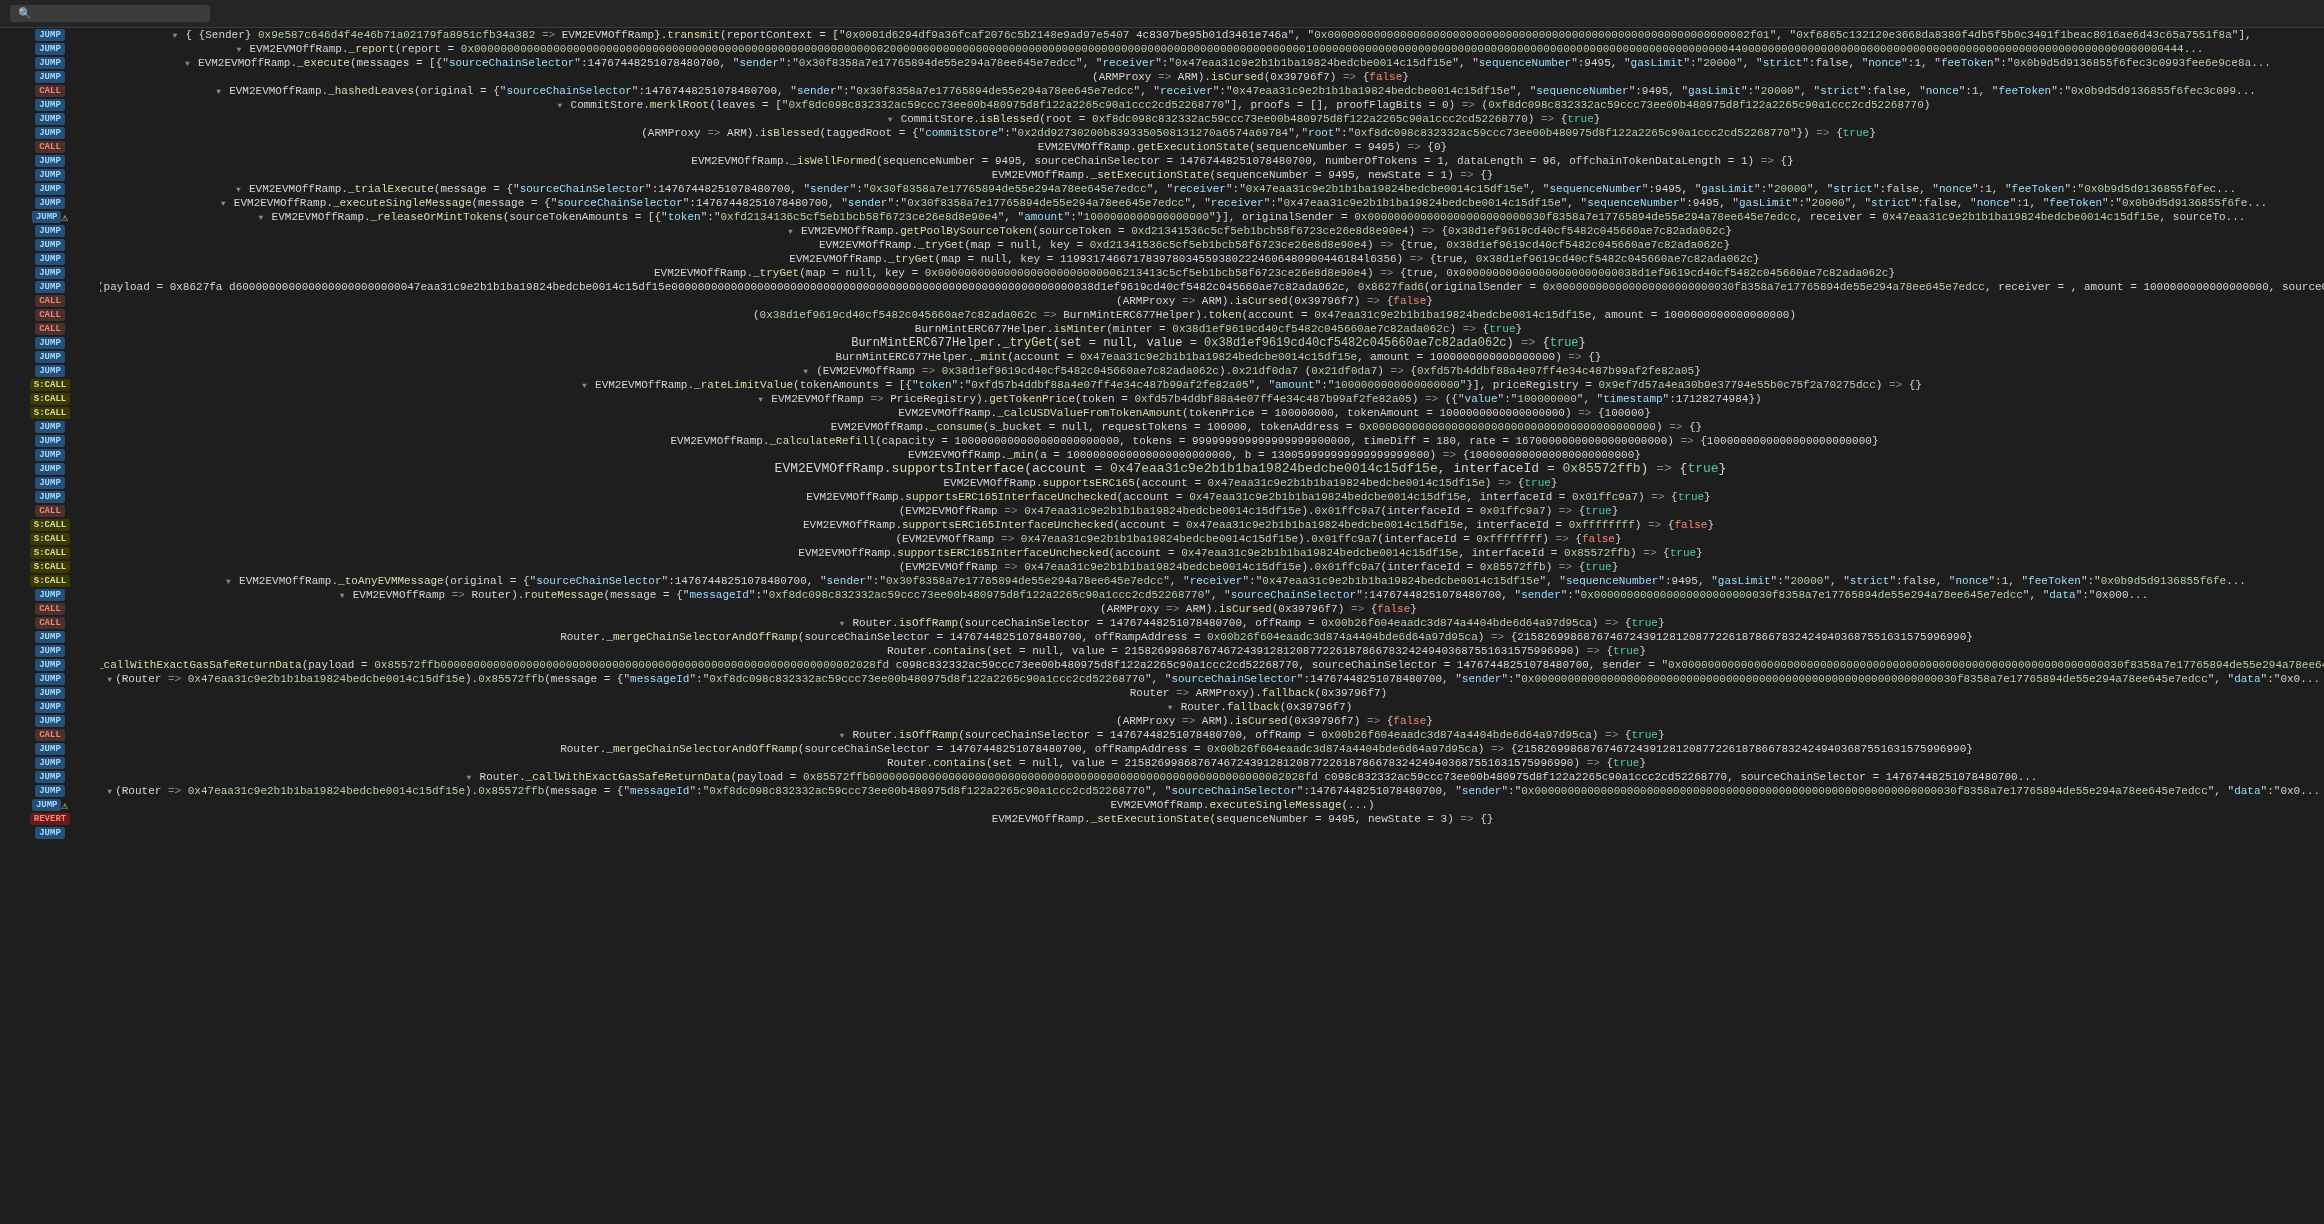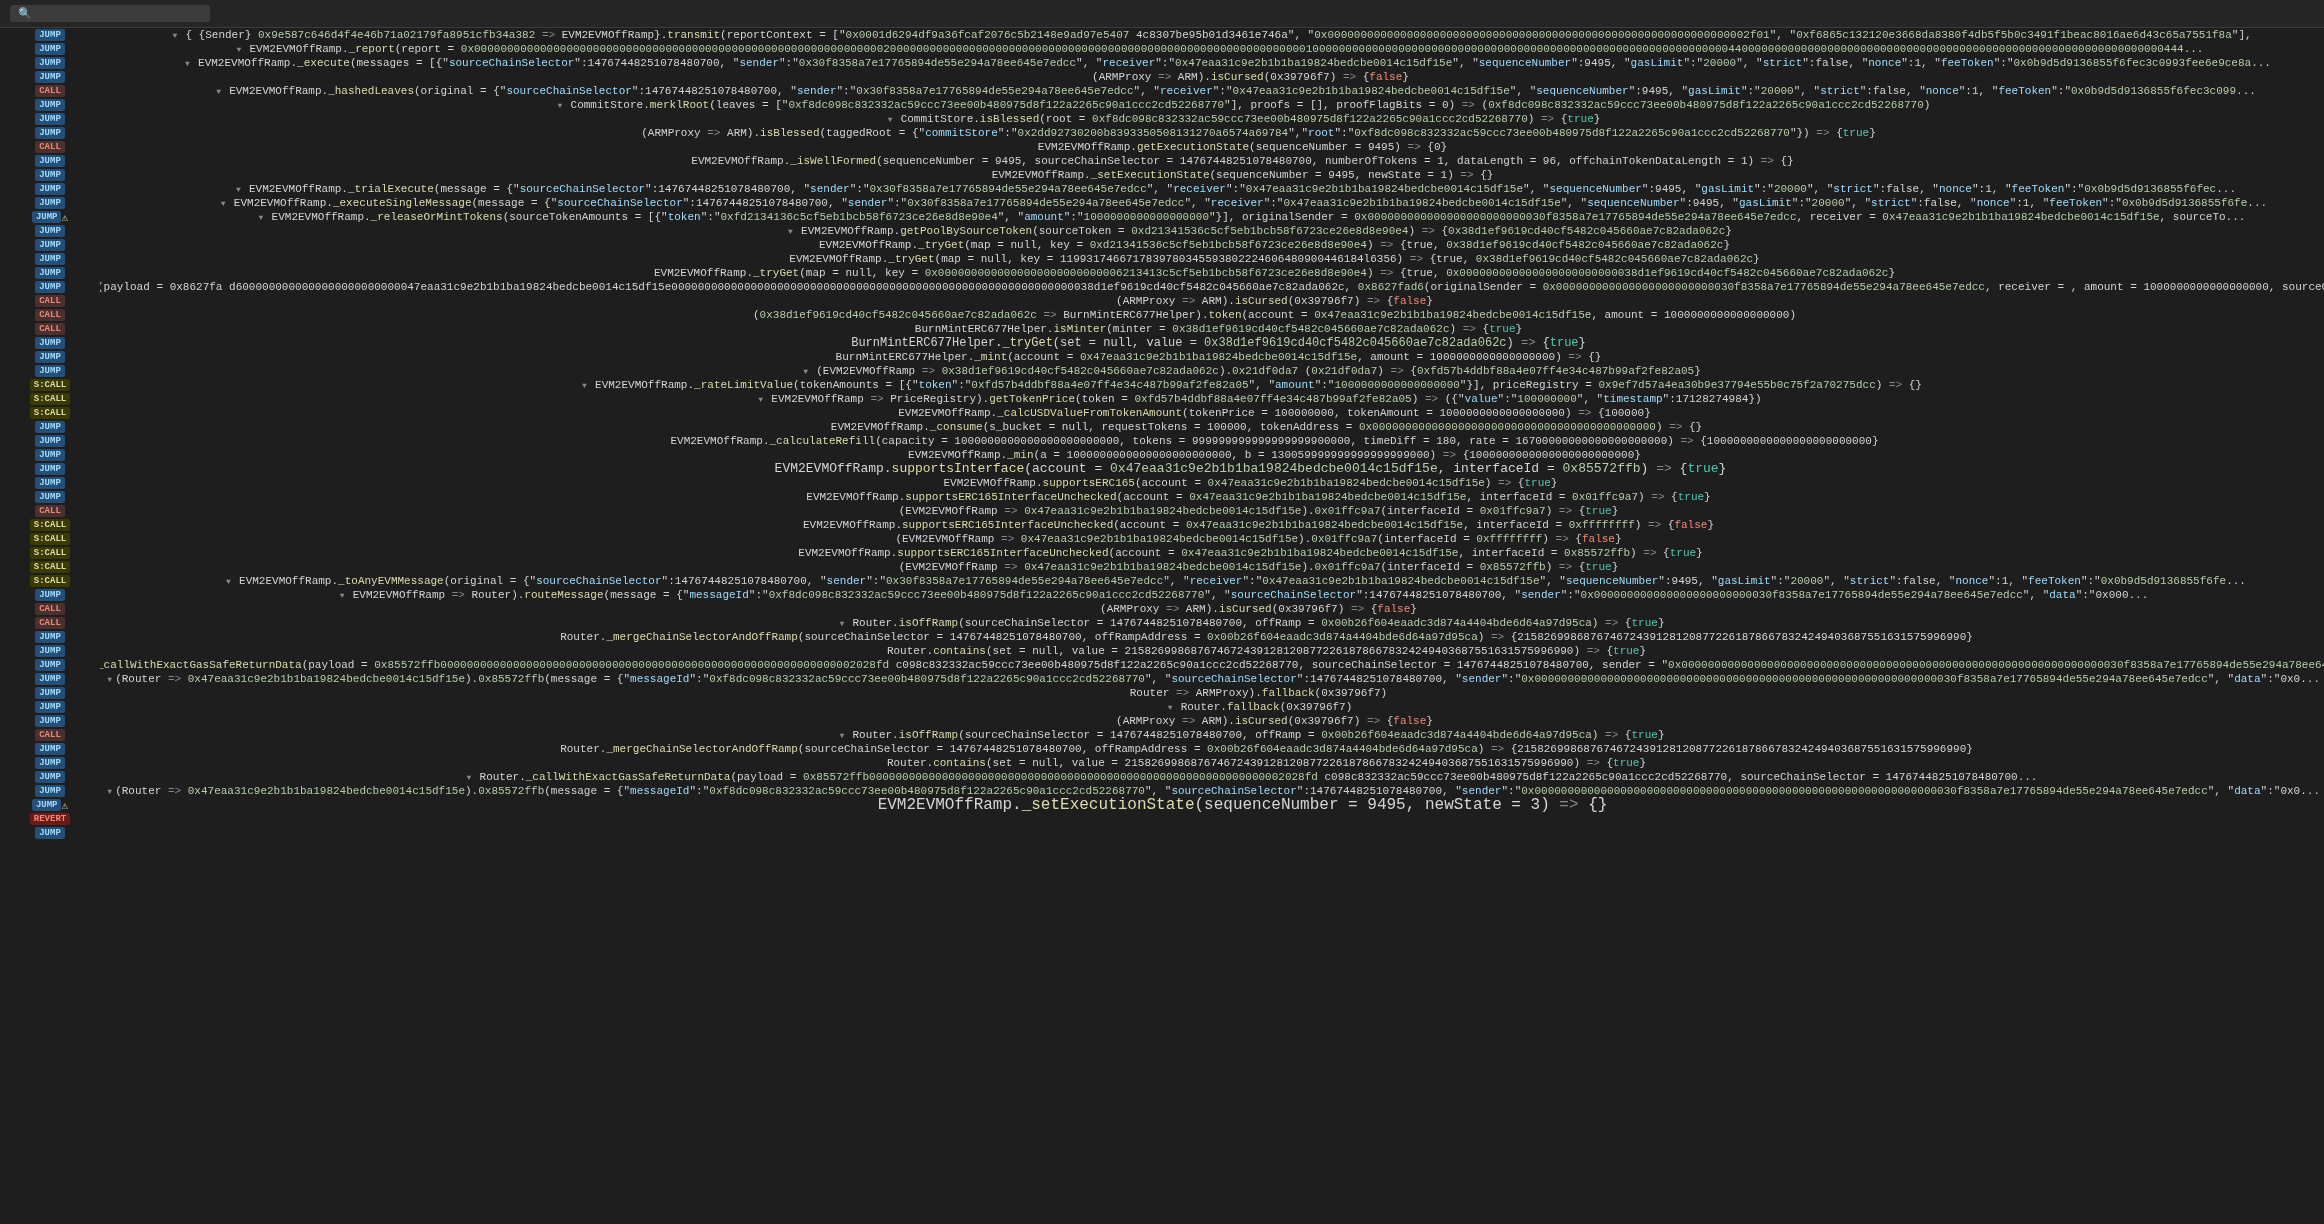--- a/index.html
+++ b/index.html
@@ -562,17 +562,22 @@
           <span style="color: rgb(212, 212, 212); font-size: 11px;"><span>Router.<span style="color:#dcdcaa">_callWithExactGasSafeReturnData</span>(payload = <span style="color:#b5cea8">0x85572ffb000000000000000000000000000000000000000000000000000000000000002028fd</span> c098c832332ac59ccc73ee00b480975d8f122a2265c90a1ccc2cd52268770, sourceChainSelector = 14767448251078480700...</span></span>
         </div>
         <div class="line">
           <span style="display: inline-block; width: 96px;"></span>
           <span class="expand-arrow open"></span>
           <span style="color: rgb(212, 212, 212); font-size: 11px;"><span>(Router <span style="color:#888">=&gt;</span> <span style="color:#b5cea8">0x47eaa31c9e2b1b1ba19824bedcbe0014c15df15e</span>).<span style="color:#b5cea8">0x85572ffb</span>(message = {"<span style="color:#9cdcfe">messageId</span>":"<span style="color:#b5cea8">0xf8dc098c832332ac59ccc73ee00b480975d8f122a2265c90a1ccc2cd52268770</span>", "<span style="color:#9cdcfe">sourceChainSelector</span>":14767448251078480700, "<span style="color:#9cdcfe">sender</span>":"<span style="color:#b5cea8">0x0000000000000000000000000000000000000000000000000000000000000030f8358a7e17765894de55e294a78ee645e7edcc</span>", "<span style="color:#9cdcfe">data</span>":"0x0...</span></span>
         </div>
         <div class="line">
           <span style="display: inline-block; width: 48px;"></span>
           <span class="expand-space"></span>
-          <span style="color: rgb(212, 212, 212); font-size: 16px;"><span>EVM2EVMOffRamp.<span style="color:#dcdcaa">_setExecutionState</span>(sequenceNumber = 9495, newState = 3) <span style="color:#888">=&gt;</span> {}</span></span>
+          <span style="color: rgb(212, 212, 212); font-size: 11px;"><span>EVM2EVMOffRamp.<span style="color:#dcdcaa">executeSingleMessage</span>(...)</span></span>
+        </div>
+        <div class="line">
+          <span style="display: inline-block; width: 48px;"></span>
+          <span class="expand-space"></span>
+          <span style="color: rgb(212, 212, 212); font-size: 11px;"><span>EVM2EVMOffRamp.<span style="color:#dcdcaa">_setExecutionState</span>(sequenceNumber = 9495, newState = 3) <span style="color:#888">=&gt;</span> {}</span></span>
         </div>
       </div>
   </div>
 </div>
 
 </body></html>

